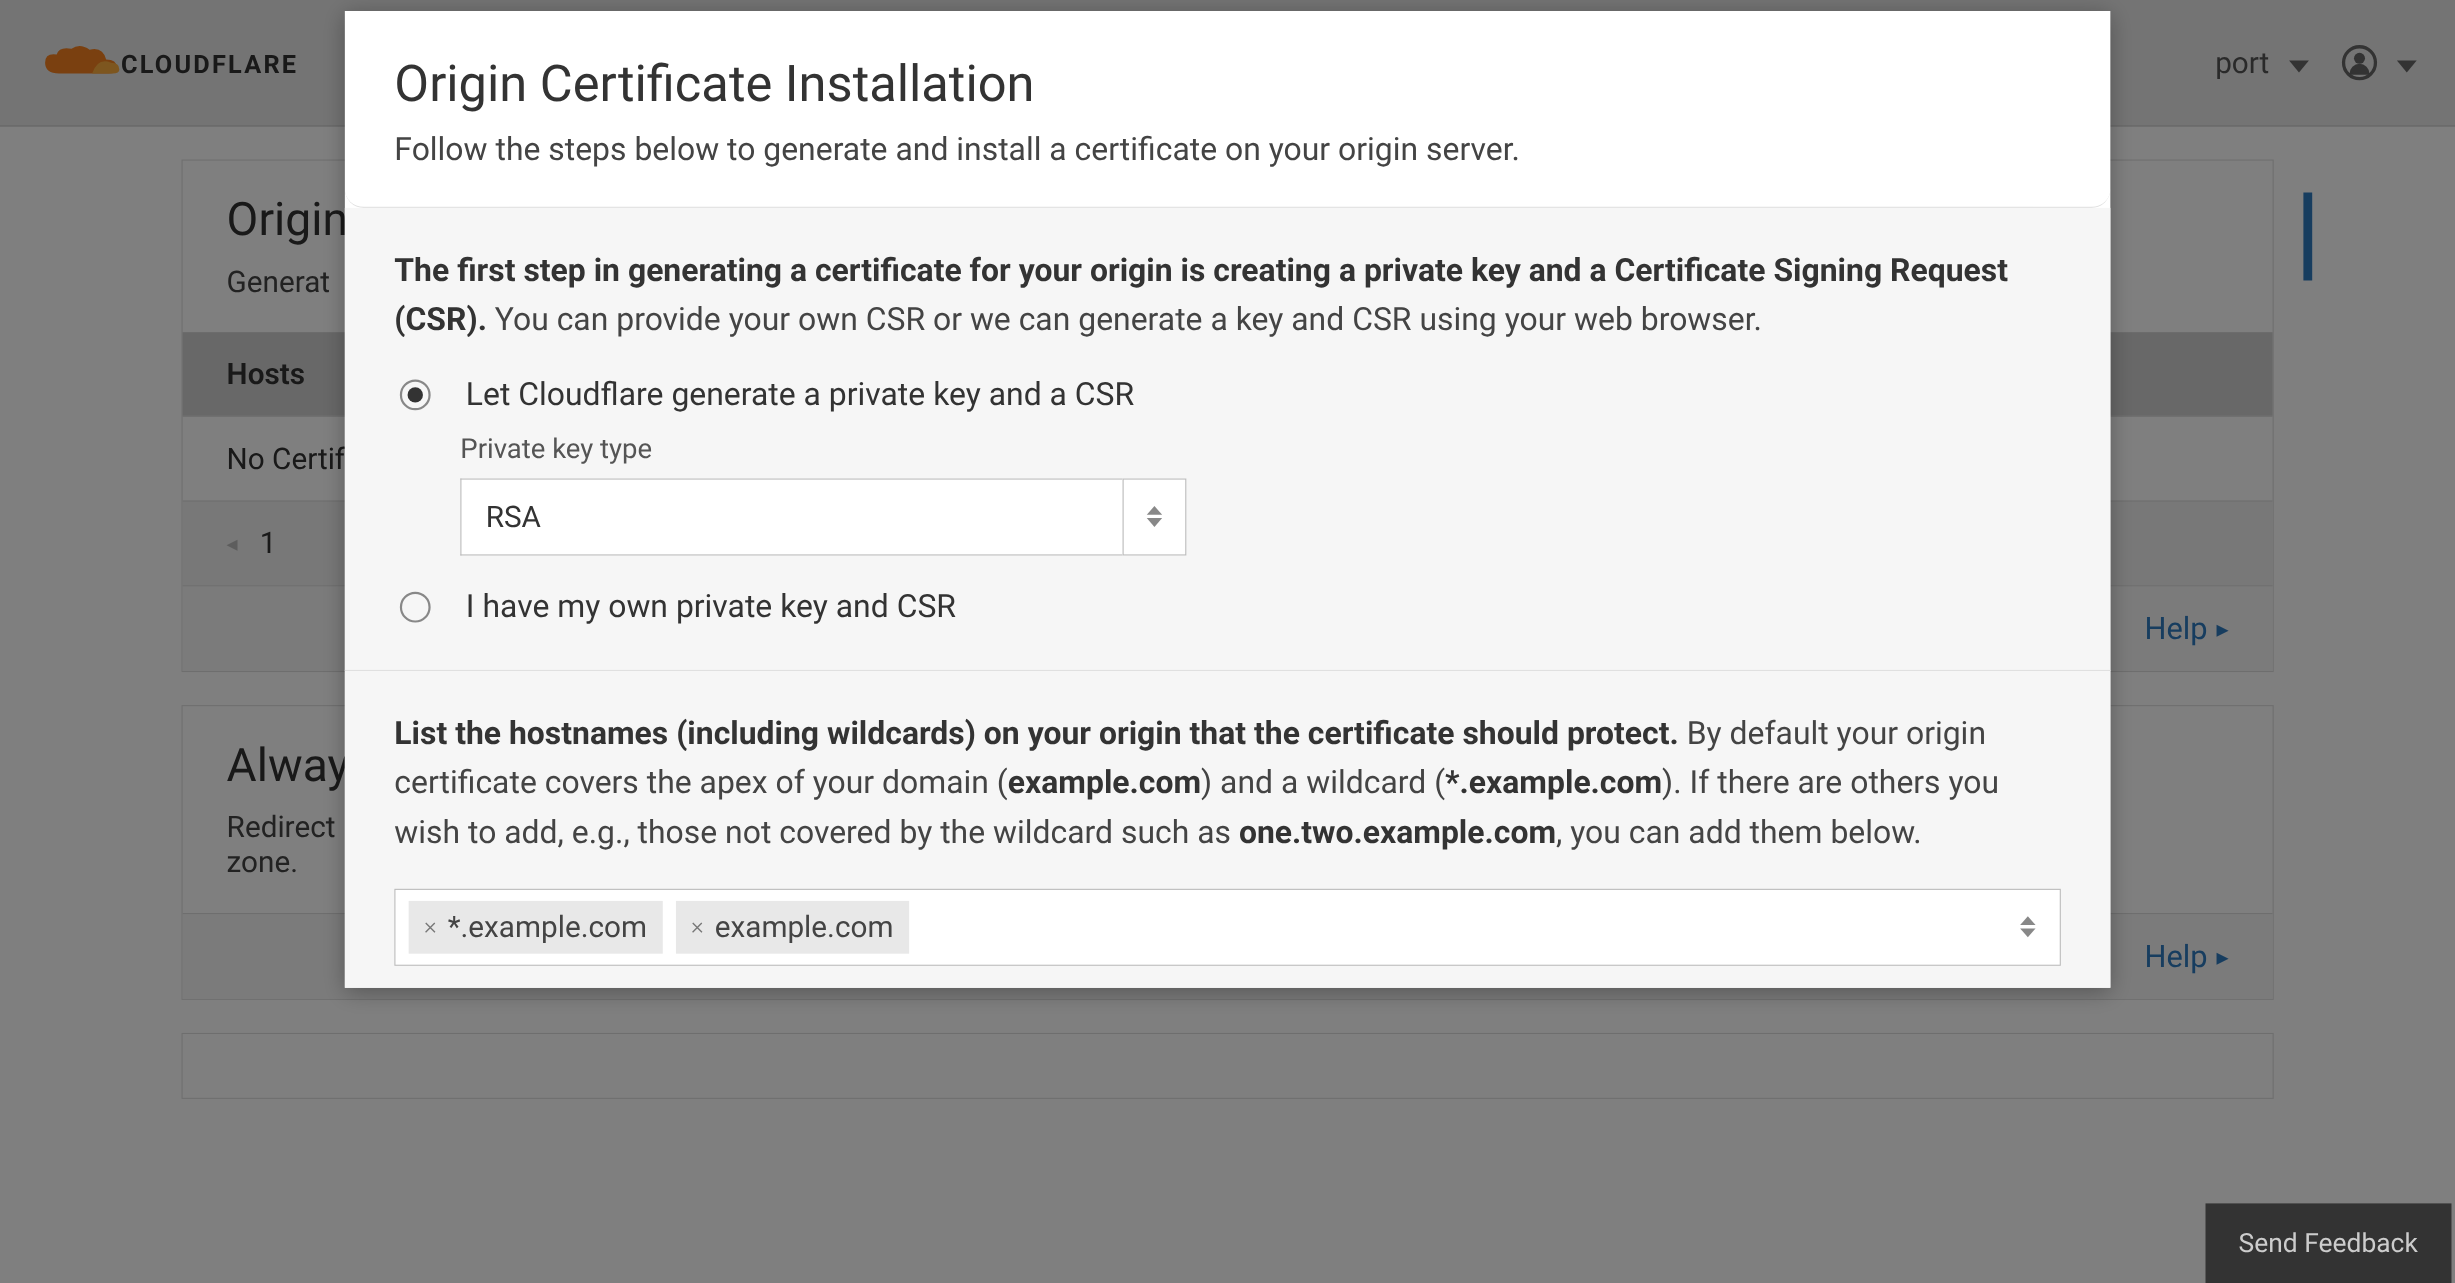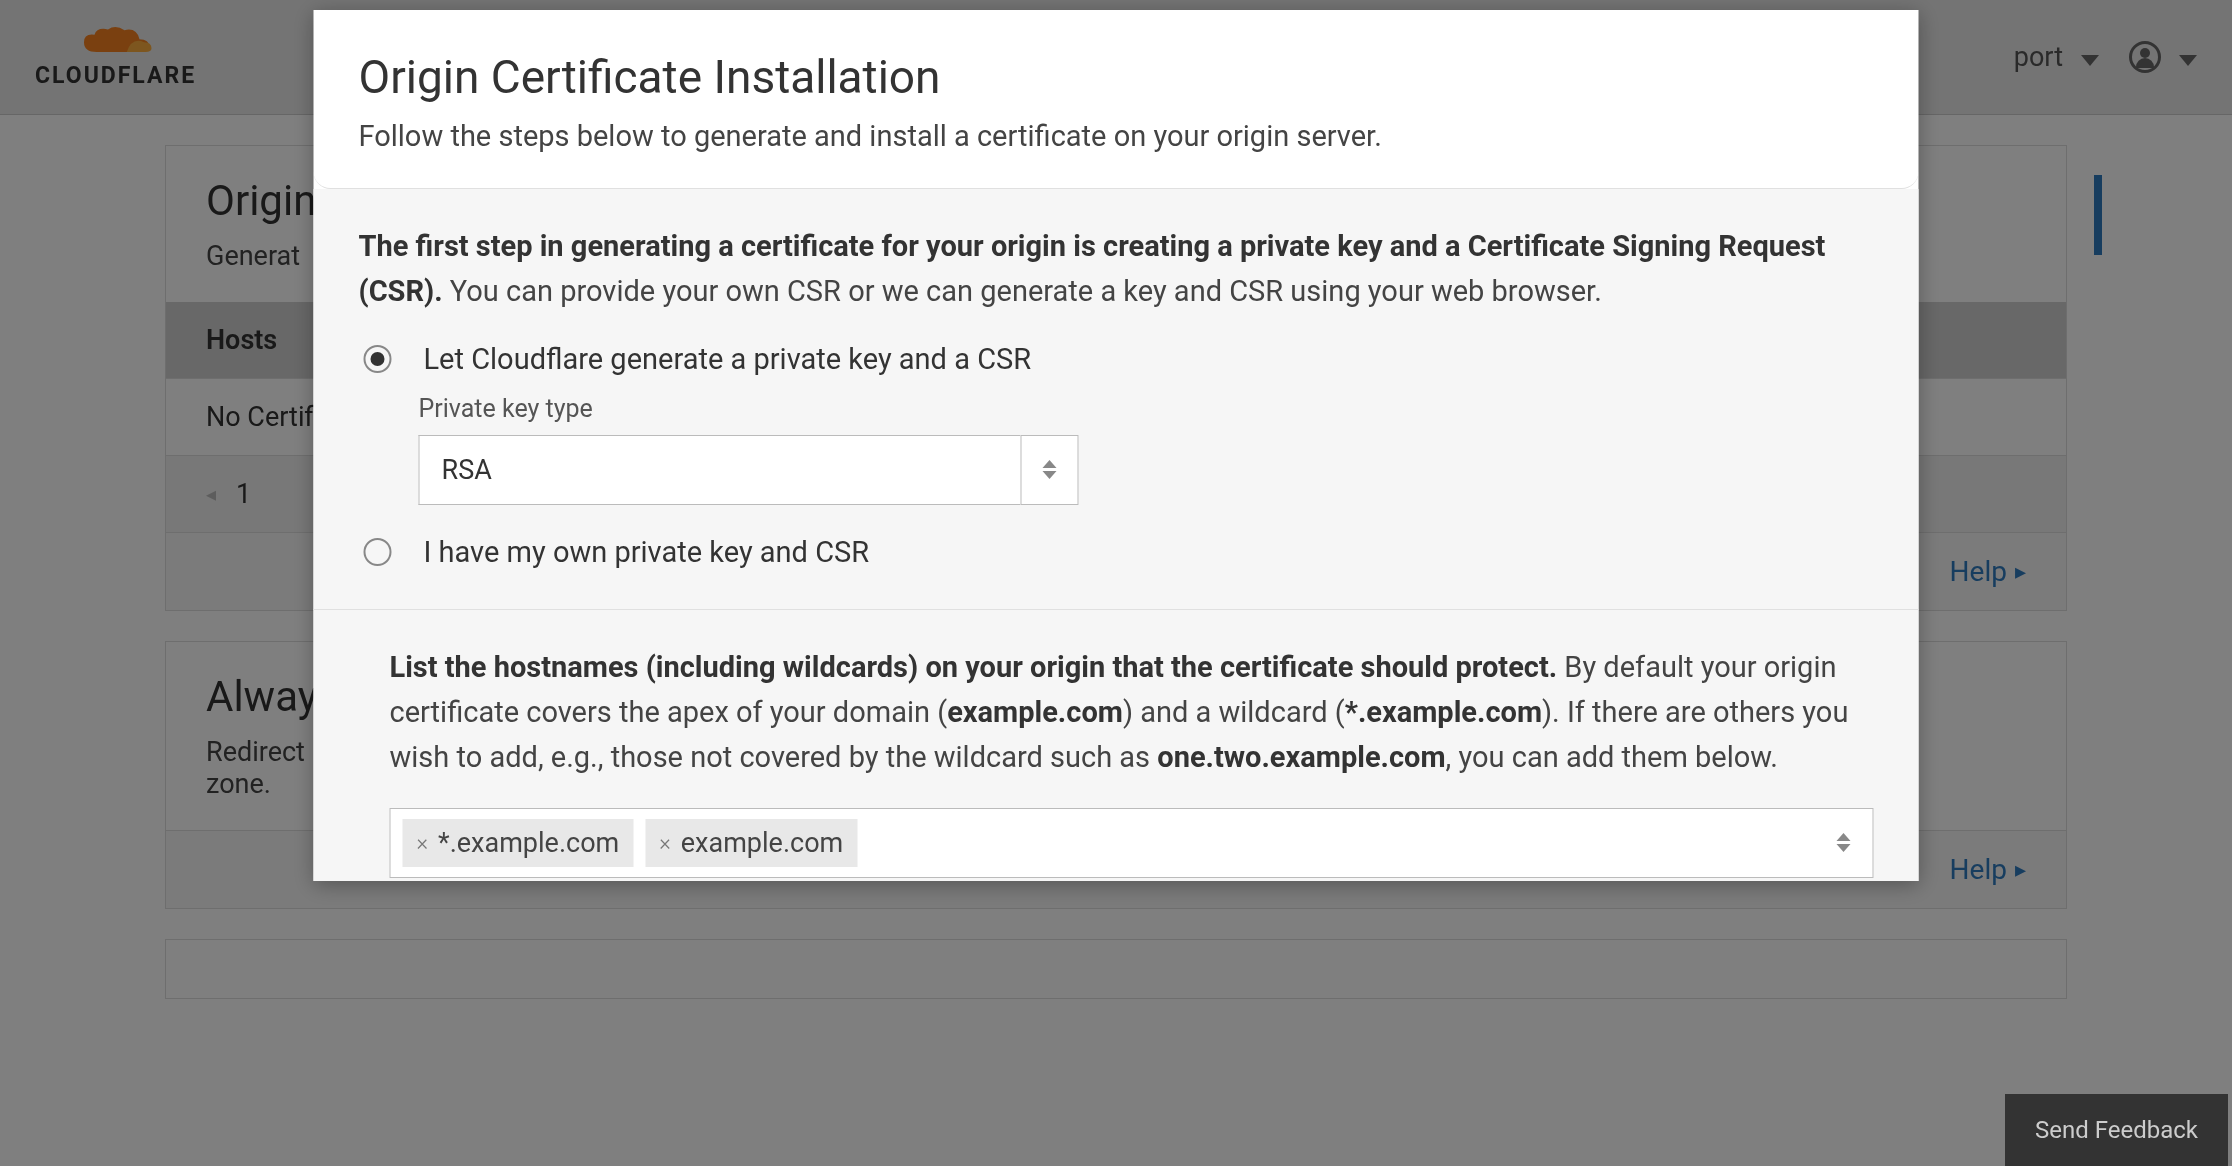--- a/index.html
+++ b/index.html
@@ -24,21 +24,21 @@
       border-bottom: 1px solid #ccc;
       height: 115px;
       width: 100%;
       display: flex;
       align-items: center;
       padding: 0 35px;
     }
     
     .logo-area {
       display: flex;
-      flex-direction: column;
+      flex-direction: row;
       align-items: center;
     }
     
     .cloud-icon {
       width: 75px;
       height: 35px;
     }
     
     .logo-text {
       font-size: 23px;
@@ -474,21 +474,21 @@
           <div class="sort-down"></div>
         </div>
       </div>
 
       <div class="radio-row" style="margin-bottom:0;">
         <div class="radio-btn"></div>
         <span>I have my own private key and CSR</span>
       </div>
     </div>
 
-    <div class="modal-section" style="border-bottom:none; padding-bottom:3px;margin-left:31px;">
+    <div class="modal-section" style="border-bottom:none; padding-bottom:20px;">
       <div class="modal-text">
         <strong>List the hostnames (including wildcards) on your origin that the certificate should protect.</strong><span> By default your origin certificate covers the apex of your domain (</span><strong>example.com</strong><span>) and a wildcard (</span><strong>*.example.com</strong><span>). If there are others you wish to add, e.g., those not covered by the wildcard such as </span><strong>one.two.example.com</strong><span>, you can add them below.</span>
       </div>
 
       <div class="tag-input-wrap">
         <div class="tag">
           <span class="tag-x">×</span>
           <span>*.example.com</span>
         </div>
         <div class="tag">

